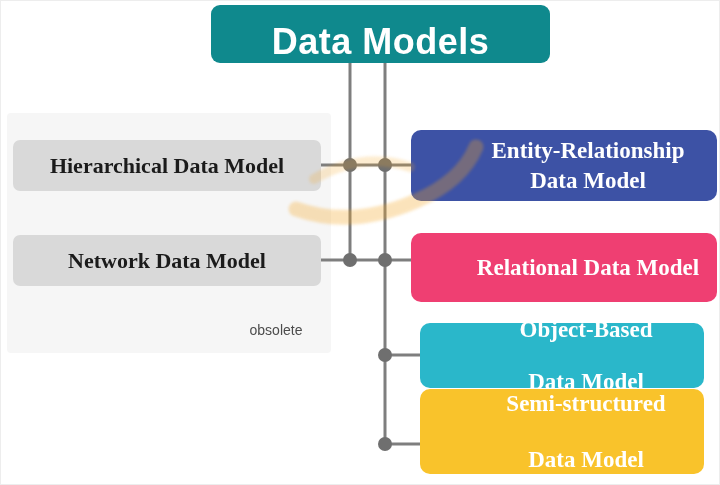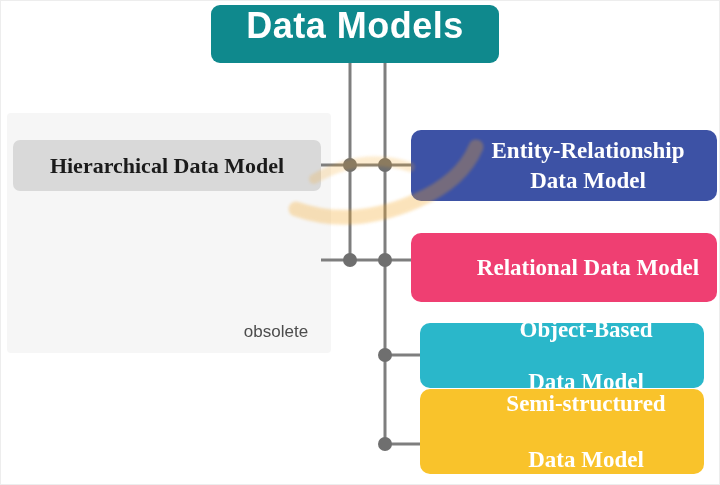--- a/index.html
+++ b/index.html
@@ -3,36 +3,36 @@
 <meta charset="utf-8">
 <style>
   * { margin:0; padding:0; box-sizing:border-box; }
   html,body { background:#ffffff; }
   body { font-family:"Liberation Sans", sans-serif; }
 
   .canvas { position:relative; width:720px; height:485px; background:#ffffff; overflow:hidden; border:1px solid #ededed; }
 
   .connectors { position:absolute; left:0; top:0; width:720px; height:485px; z-index:2; pointer-events:none; }
 
-  .title-box { position:absolute; left:210px; top:4px; width:288px; height:58px;
-    background:#0f898d; border-radius:9px; display:flex; align-items:flex-start; justify-content:center; z-index:3; }
+  .title-box { position:absolute; left:210px; top:4px; width:339px; height:58px;
+    background:#0f898d; border-radius:9px; display:flex; align-items:flex-end; justify-content:center; z-index:3; }
   .title-box .title-text { color:#ffffff; font-size:36px; font-weight:600; letter-spacing:0.5px;
     font-family:"Liberation Sans", sans-serif; }
 
   .left-panel { position:absolute; left:6px; top:112px; width:324px; height:240px;
     background:#f6f6f6; border-radius:4px; z-index:1; }
 
   .gbox { position:absolute; width:308px; height:51px; background:#d9d9d9; border-radius:7px;
     display:flex; align-items:center; justify-content:center; z-index:3;
     font-family:"Liberation Serif", serif; font-weight:bold; font-size:22px; color:#1b1b1b;text-align:right; }
   .gbox-hier { left:12px; top:139px; }
   .gbox-net  { left:12px; top:234px; }
 
   .obsolete { position:absolute; left:228px; top:321px; width:94px; text-align:center;
-    font-size:17px; color:#4c4c4c; z-index:3; font-family:"Liberation Sans", sans-serif; }
+    font-size:14px; color:#4c4c4c; z-index:3; font-family:"Liberation Sans", sans-serif; }
 
   .rnode { position:absolute; border-radius:10px; display:flex; flex-direction:column;
     align-items:center; justify-content:center; z-index:3; color:#ffffff;
     font-family:"Liberation Serif", serif; font-weight:bold;padding-left:48px; }
   .rnode .line { display:block; font-size:23px; line-height:1.28; text-align:center; }
   .rn0 { left:410px; top:129px; width:306px; height:71px; background:#3d52a5; }
   .rn1 { left:410px; top:232px; width:306px; height:69px; background:#ef3f72; }
   .rn2 { left:419px; top:322px; width:284px; height:65px; background:#2ab7ca;gap:23px; }
   .rn3 { left:419px; top:388px; width:284px; height:85px; background:#f9c32b;justify-content:space-between; }
 
@@ -68,20 +68,23 @@
   <div class="title-box" style="background-color: rgb(15, 137, 141);">
     <span class="title-text">Data Models</span>
   </div>
 
   <div class="left-panel"></div>
 
   <div class="gbox gbox-hier">
     <span>Hierarchical Data Model</span>
   </div>
 
+  <div class="gbox gbox-net">
+    <span>Network Data Model</span>
+  </div>
 
   <div class="obsolete">obsolete</div>
 
   <div class="rnode rn0" style="background-color: rgb(61, 82, 165);">
     <span class="line">Entity-Relationship</span>
     <span class="line">Data Model</span>
   </div>
 
   <div class="rnode rn1" style="background-color: rgb(239, 63, 114);">
     <span class="line">Relational Data Model</span>

